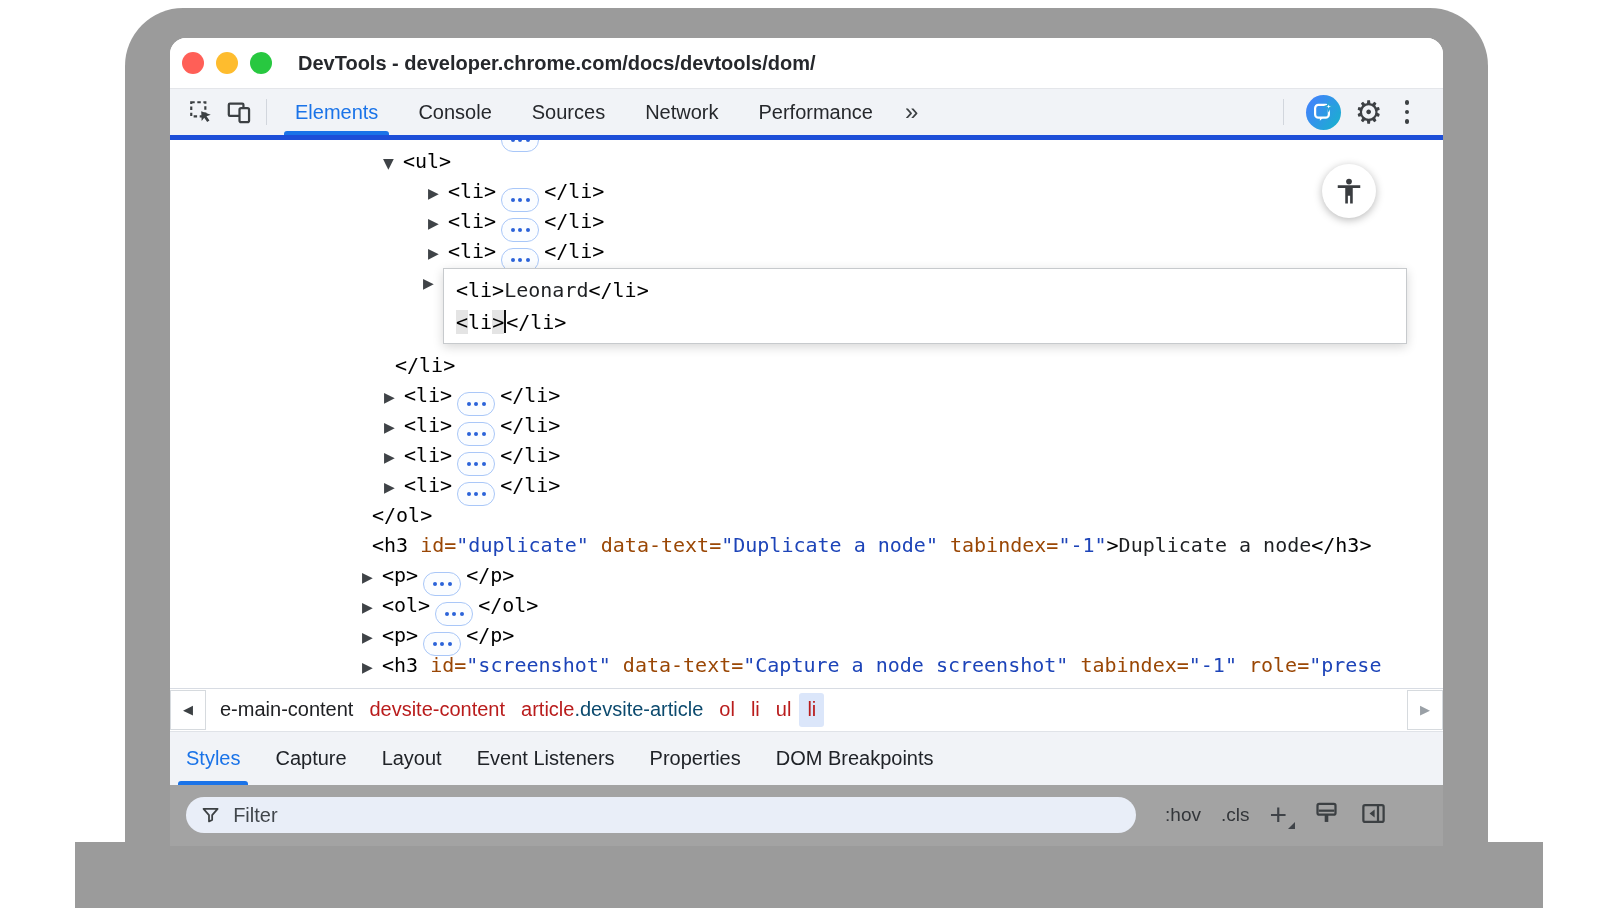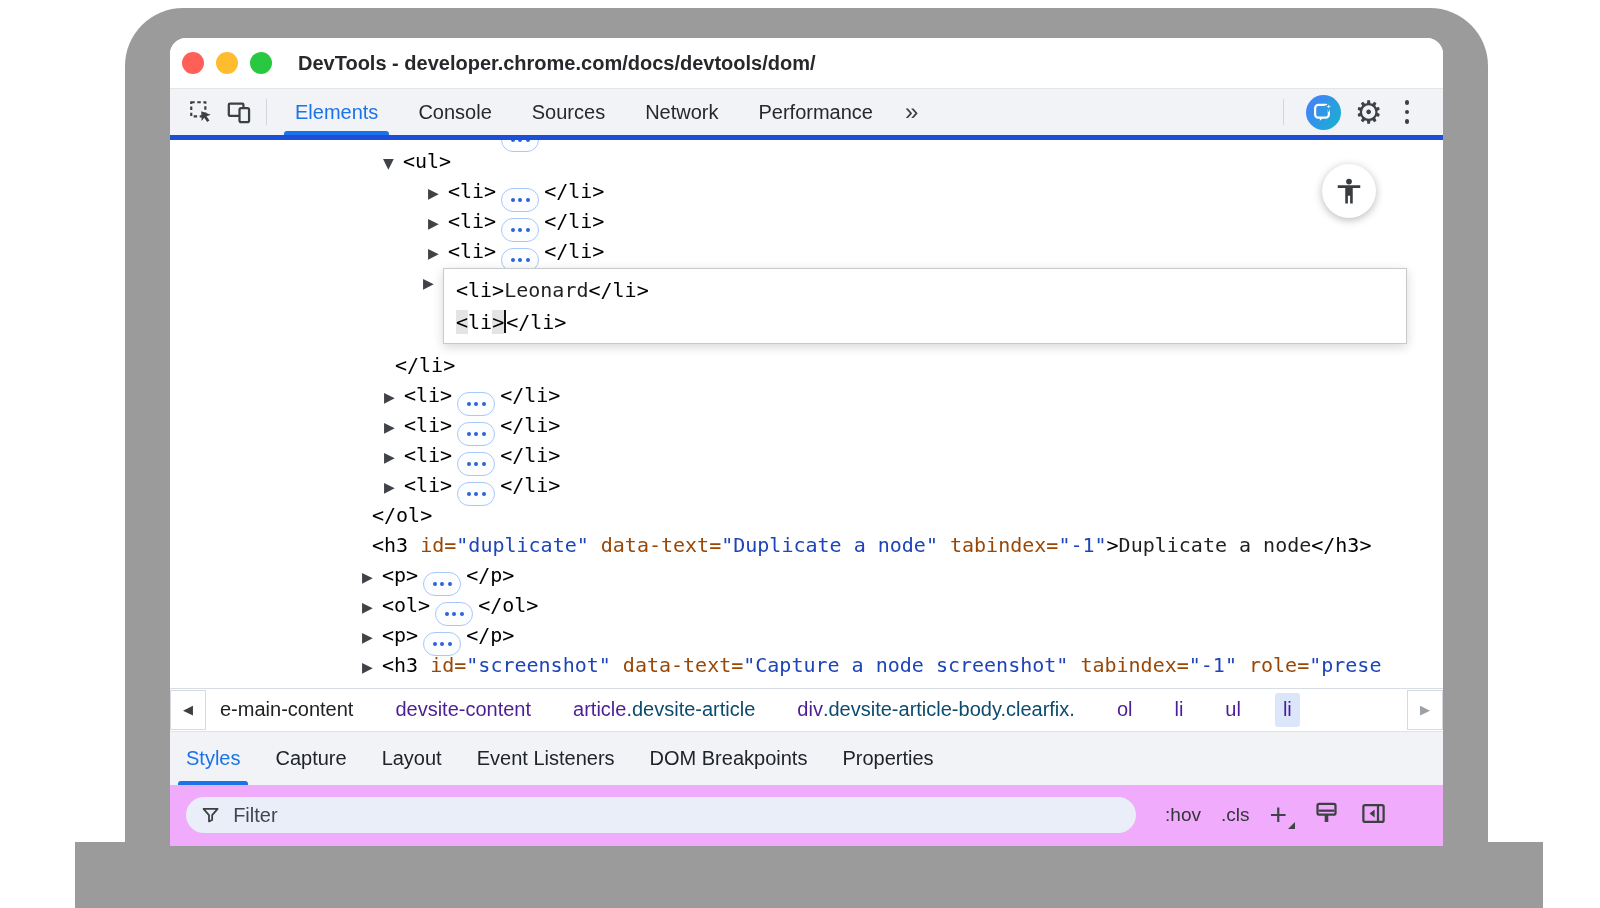--- a/index.html
+++ b/index.html
@@ -49,35 +49,35 @@
   .ellipsis{display:inline-flex;width:36px;height:22px;border:1.5px solid #a9c7f8;border-radius:12px;background:#fbfdff;align-items:center;justify-content:center;gap:3.5px;vertical-align:-4px;margin:0 5px;}
   .ellipsis i{width:4px;height:4px;border-radius:50%;background:#2b63d9;}
   .cursor{display:inline-block;width:2px;height:23px;background:#121212;vertical-align:-4px;}
   .editbox{display:inline-block;vertical-align:top;margin-top:2px;width:938px;background:#fff;border:1px solid #c7cacd;box-shadow:0 3px 10px rgba(0,0,0,.16);padding:5px 12px;line-height:32px;}
   .editline{height:32px;white-space:nowrap;}
 
   
   .crumbbar{height:42px;flex:0 0 42px;border-top:1px solid #d8dce3;display:flex;align-items:center;font-size:20px;background:#fff;}
   .crumb-btn{width:36px;height:40px;border:1px solid #d6dade;background:#fff;display:flex;align-items:center;justify-content:center;font-size:13px;color:#3c4043;box-sizing:border-box;}
   .crumb-btn.dis{color:#9aa0a6;}
-  .crumbs{display:flex;align-items:center;gap:26px;margin-left:6px;white-space:nowrap;overflow:hidden;flex:1;}
+  .crumbs{display:flex;align-items:center;margin-left:6px;white-space:nowrap;overflow:hidden;flex:1;}
   .crumb{display:inline-flex;align-items:center;height:34px;padding:0 8px;border-radius:3px;}
   .crumb.selected{background:#dbe6fa;}
   .c-plain{color:#202124;}
-  .c-tag{color:#4c1d95;}
+  .c-tag{color:#b91c1c;}
   .c-cls{color:#0c4a6e;}
 
   
   .tabstrip{height:53px;flex:0 0 53px;background:#f1f3f7;border-top:1px solid #e0e3e8;display:flex;align-items:stretch;padding-left:2px;font-size:20px;position:relative;}
   .btab{padding:0 14px;margin-right:7px;display:flex;align-items:center;color:#202328;position:relative;}
   .btab.active{color:#1a73e8;font-weight:500;}
   .btab.active::after{content:"";position:absolute;left:6px;right:6px;bottom:0;height:4px;border-radius:3px 3px 0 0;background:#1a73e8;}
 
   
-  .filterbar{flex:1 0 54px;display:flex;align-items:center;padding:0 16px;background:#f0abfc;}
+  .filterbar{flex:1 0 54px;display:flex;align-items:center;padding:0 16px;background:#a3a3a3;}
   .pill{flex:0 0 950px;height:36px;border-radius:18px;background:#e9eef8;display:flex;align-items:center;padding:0 14px;gap:10px;box-sizing:border-box;}
   .pill input{border:none;background:transparent;outline:none;font-size:20px;color:#202124;width:100%;font-family:"Liberation Sans",sans-serif;}
   .pill input::placeholder{color:#41464c;opacity:1;}
   .fb-right{margin-left:auto;display:flex;align-items:center;gap:20px;padding-right:40px;}
   .fb-txt{font-size:19px;color:#33363a;}
   .fb-plus{font-size:30px;color:#3f4348;line-height:1;position:relative;padding-right:6px;}
   .fb-plus::after{content:"";position:absolute;right:-2px;bottom:1px;width:0;height:0;border-left:7px solid transparent;border-bottom:7px solid #3f4348;}
 
   
   .a11y-fab{position:absolute;left:1322px;top:164px;width:54px;height:54px;border-radius:50%;background:#fff;box-shadow:0 2px 8px rgba(0,0,0,.28);display:flex;align-items:center;justify-content:center;}
@@ -211,46 +211,42 @@
             <span class="c-plain">e-main-content</span>
           </span>
           <span class="crumb">
             <span class="c-tag">devsite-content</span>
           </span>
           <span class="crumb">
             <span class="c-tag">article</span>
             <span class="c-cls">.devsite-article</span>
           </span>
           <span class="crumb">
-            <span class="c-tag">div</span>
-            <span class="c-cls">.devsite-article-body.clearfix.</span>
-          </span>
-          <span class="crumb">
             <span class="c-tag">ol</span>
           </span>
           <span class="crumb">
             <span class="c-tag">li</span>
           </span>
           <span class="crumb">
             <span class="c-tag">ul</span>
           </span>
           <span class="crumb selected">
             <span class="c-tag">li</span>
           </span>
         </div>
       <div class="crumb-btn dis">▶</div>
     </div>
 
     <div class="tabstrip" id="tabstrip">
         <div class="btab active">Styles</div>
         <div class="btab">Capture</div>
         <div class="btab">Layout</div>
         <div class="btab">Event Listeners</div>
+        <div class="btab">Properties</div>
         <div class="btab">DOM Breakpoints</div>
-        <div class="btab">Properties</div>
       </div>
 
     <div class="filterbar">
       <div class="pill">
         <svg width="22" height="22" viewBox="0 0 24 24">
           <path d="M4 5 h16 l-6.2 7.2 V17.5 l-3.6 1.8 V12.2 Z" fill="none" stroke="#3c4043" stroke-width="2" stroke-linejoin="round"></path>
         </svg>
         <input type="text" placeholder="Filter" style="">
       </div>
       <div class="fb-right">

